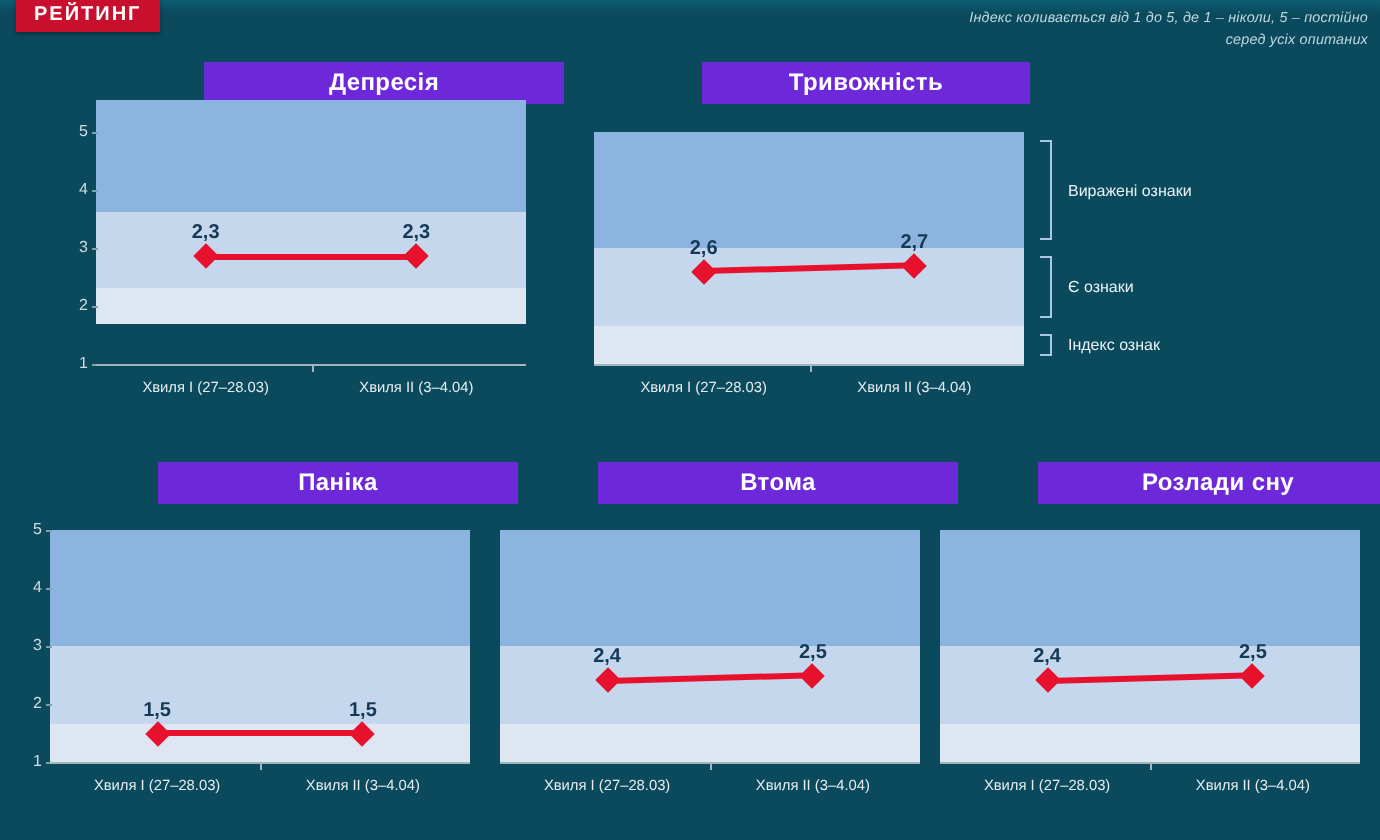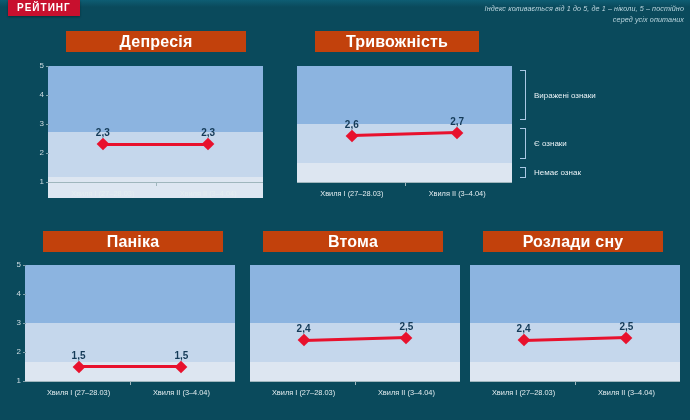--- a/index.html
+++ b/index.html
@@ -28,26 +28,27 @@
     position:absolute;right:6px;top:3px;width:230px;
     text-align:right;
     color:#bcd7e0;
     font-size:7.2px;font-style:italic;
     line-height:11px;
     letter-spacing:.1px;
   }
   
   .panel{position:absolute;}
   .ptitle{
-    background:#c2410c;
+    background:#6d28d9;
     color:#ffffff;
     text-align:center;
-    font-size:16px;font-weight:bold;
+    font-size:12px;font-weight:bold;
     line-height:21px;height:21px;
     letter-spacing:.2px;
+    margin-left:36px;
   }
   .plot-wrap{position:relative;}
   .plot{
     position:absolute;left:0;top:0;right:0;bottom:0;
     background:
       linear-gradient(180deg,
         #8cb4e0 0%, #8cb4e0 50%,
         #c5d7ec 50%, #c5d7ec 83.75%,
         #dde6f1 83.75%, #dde6f1 100%);
   }
@@ -102,21 +103,21 @@
 <div class="logo">РЕЙТИНГ</div>
 
 <div class="note">
   <div>Індекс коливається від 1 до 5, де 1 – ніколи, 5 – постійно</div>
   <div>серед усіх опитаних</div>
 </div>
 
 <div id="charts">
     <div class="panel" style="left: 0px; top: 0px; width: 690px; height: 420px; pointer-events: none;">
       <div class="ptitle" style="position: absolute; left: 66px; top: 31px; width: 180px;">Депресія</div>
-      <div class="plot-wrap" style="position: absolute; left: 48px; top: 66px; width: 215px; height: 132px; border-radius: 28px;">
+      <div class="plot-wrap" style="position: absolute; left: 48px; top: 50px; width: 215px; height: 112px; border-radius: 28px;">
         <div class="plot" style="background: linear-gradient(rgb(140, 180, 224) 0%, rgb(140, 180, 224) 50%, rgb(197, 215, 236) 50%, rgb(197, 215, 236) 83.75%, rgb(221, 230, 241) 83.75%, rgb(221, 230, 241) 100%);"></div>
         <div class="series">
           <div class="line" style="left: 54.825px; top: 76.8px; width: 105.35px; transform: rotate(0deg);"></div>
           <div class="dot" style="left: 54.825px; top: 78.3px;"></div>
           <div class="vlab" style="left: 54.825px; top: 61.3px;">2,3</div>
           <div class="dot" style="left: 160.175px; top: 78.3px;"></div>
           <div class="vlab" style="left: 160.175px; top: 61.3px;">2,3</div>
         </div>
       </div>
       <div class="axis-y" style="left: 30px; top: 66px; width: 14px; height: 116px;">
@@ -212,15 +213,15 @@
     <div class="lg-item" style="left: 0px; top: -2px; height: 50px; text-align: right;">
       <span class="lg-br" style="height: 50px;"></span>
       <span class="lg-tx">Виражені ознаки</span>
     </div>
     <div class="lg-item" style="left: 0px; top: 56px; height: 31.15px;">
       <span class="lg-br" style="height: 31.15px;"></span>
       <span class="lg-tx">Є ознаки</span>
     </div>
     <div class="lg-item" style="left: 0px; top: 95.15px; height: 10.85px;">
       <span class="lg-br" style="height: 10.85px;"></span>
-      <span class="lg-tx">Немає ознак</span>
+      <span class="lg-tx">Індекс ознак</span>
     </div>
   </div>
 
 </body></html>

